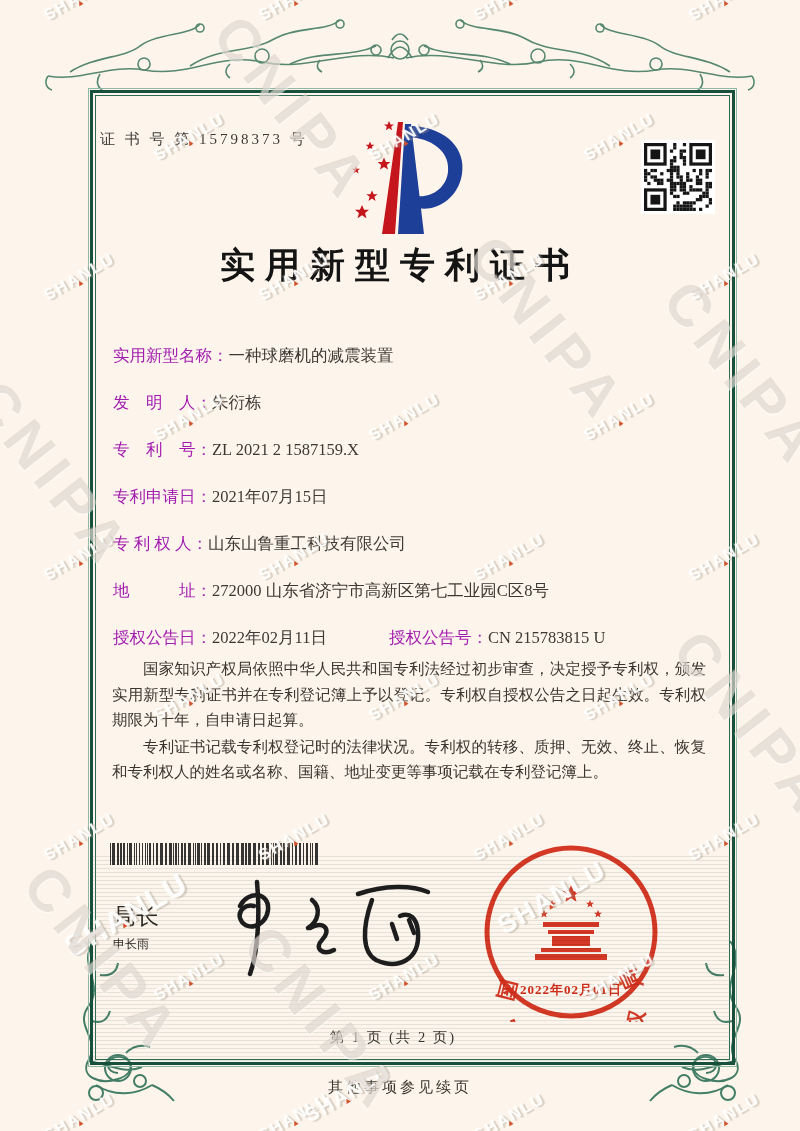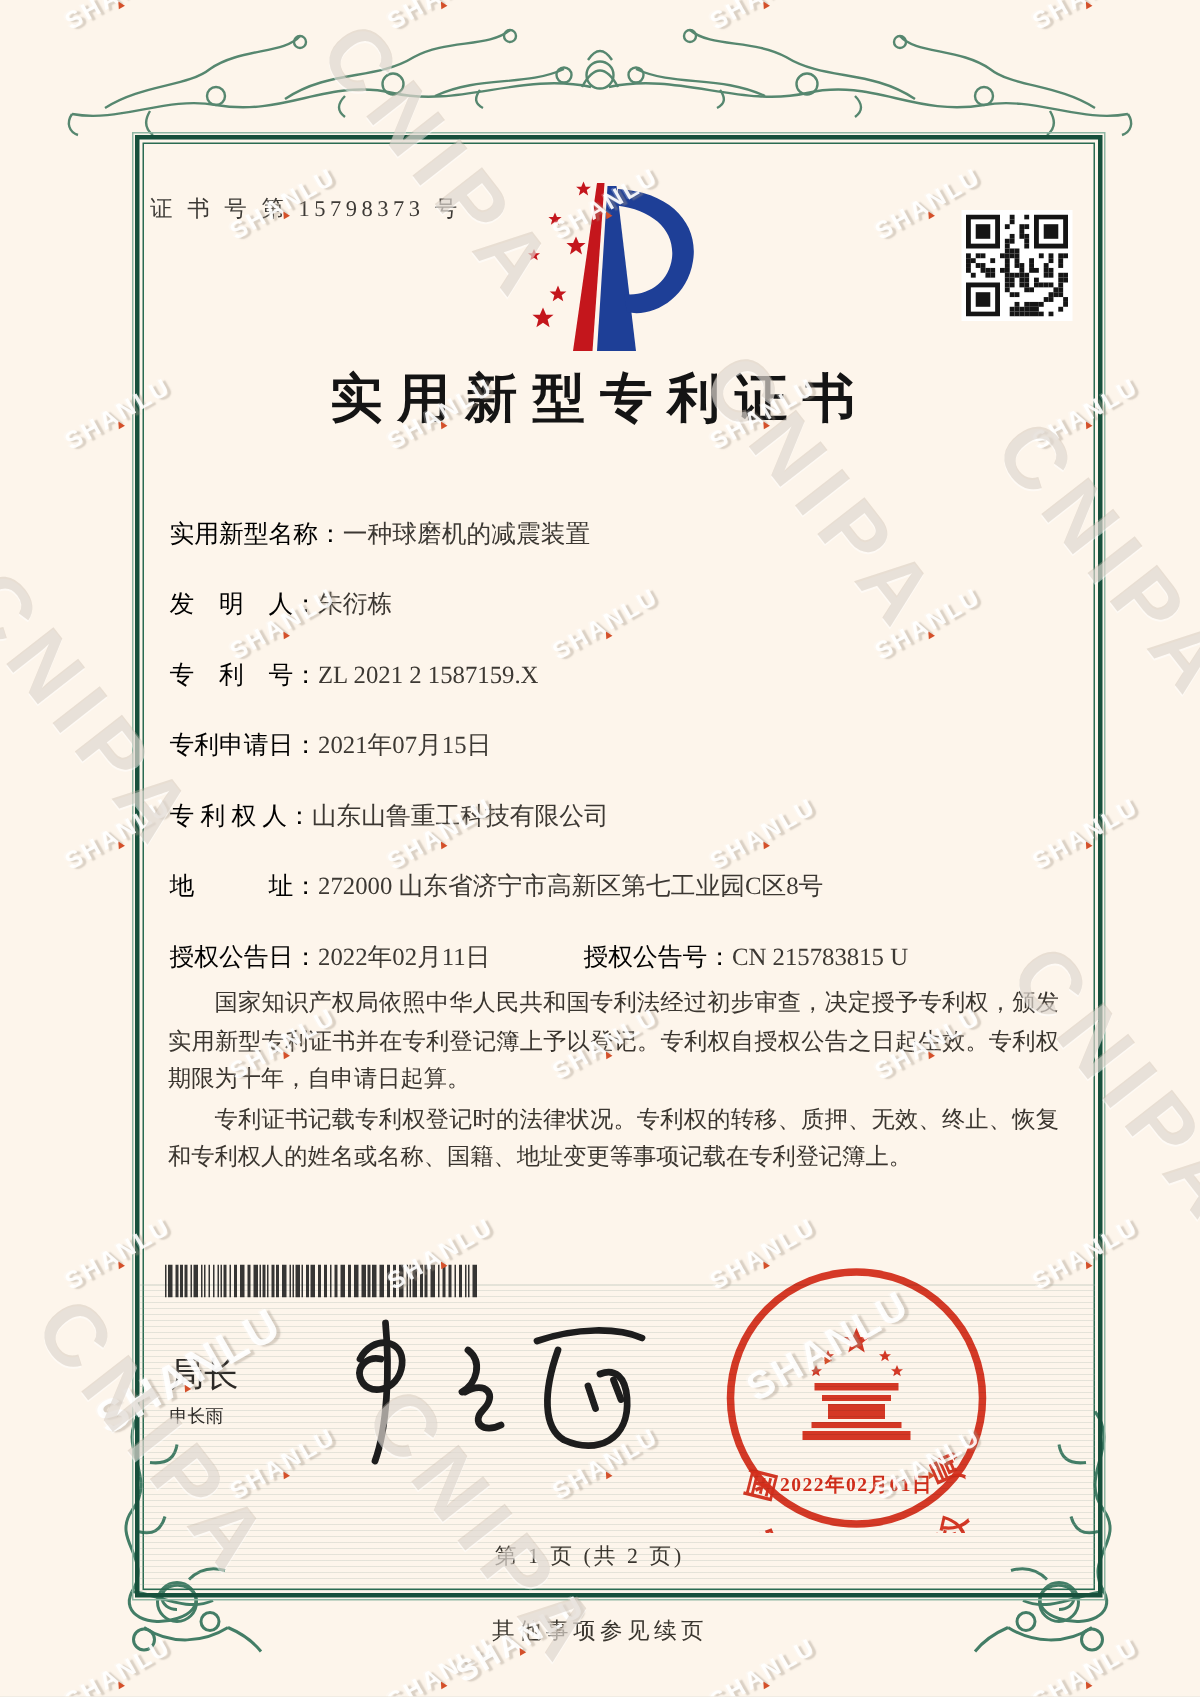--- a/index.html
+++ b/index.html
@@ -17,21 +17,21 @@
   .orn svg{display:block;}
   
   .certno{position:absolute;left:100px;top:130px;font-size:15px;letter-spacing:3px;color:#3d3a36;z-index:6;}
   .logo{position:absolute;left:332px;top:112px;width:140px;height:128px;z-index:5;}
   .qr{position:absolute;left:641px;top:140px;width:74px;height:74px;background:#fff;padding:3px;box-sizing:border-box;z-index:6;}
   .title{position:absolute;left:0;right:0;top:242px;text-align:center;font-size:35px;font-weight:bold;
          letter-spacing:10px;color:#141414;z-index:6;}
   
   .fields{position:absolute;left:113px;top:343px;width:580px;z-index:6;}
   .frow{margin:0 0 21px 0;font-size:16.5px;line-height:26px;color:#45403a;white-space:nowrap;}
-  .flabel{color:#000000;}
+  .flabel{color:#a21caf;}
   .fvalue{color:#3c3833;}
   .grant{margin-left:58px;}
   
   .paras{position:absolute;left:100px;top:656px;width:606px;font-size:15.5px;line-height:25.5px;
          color:#3a352f;text-align:justify;z-index:6;}
   .paras p{margin:0 0 1px 12px;text-indent:2em;}
   
   .band{position:absolute;left:93px;top:856px;width:637px;height:206px;z-index:4;
         background:repeating-linear-gradient(180deg,rgba(140,162,150,0.22) 0 1px,rgba(0,0,0,0) 1px 4px);}
   .barcode{position:absolute;left:110px;top:843px;width:210px;height:22px;z-index:6;}

